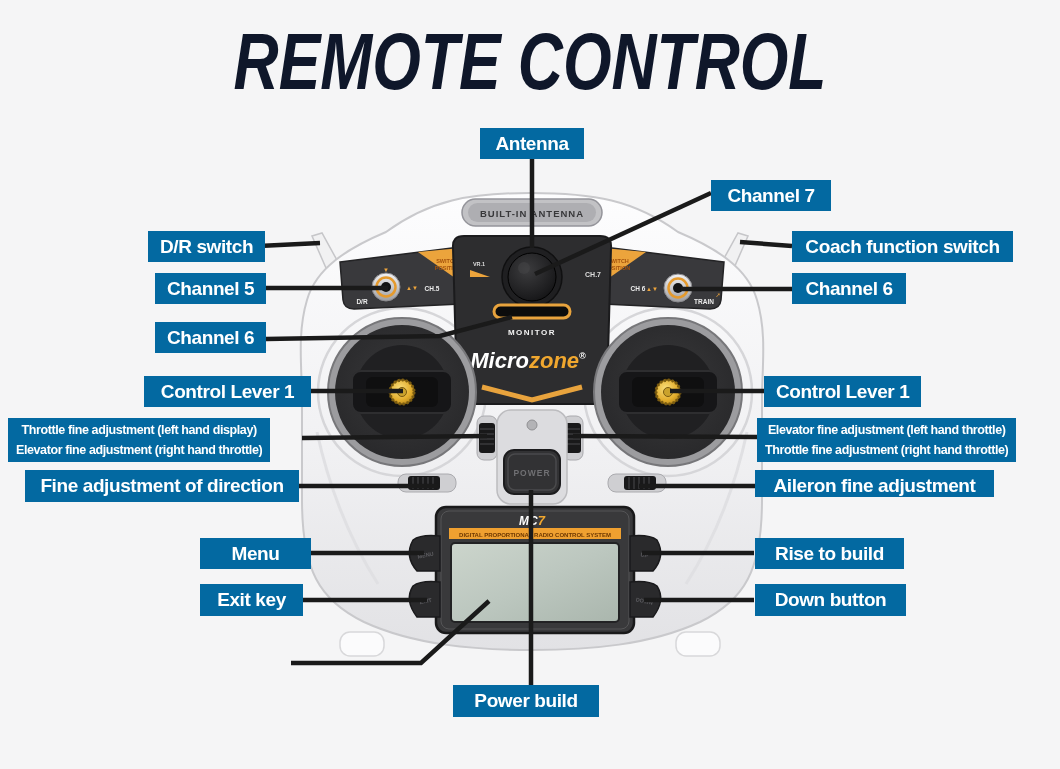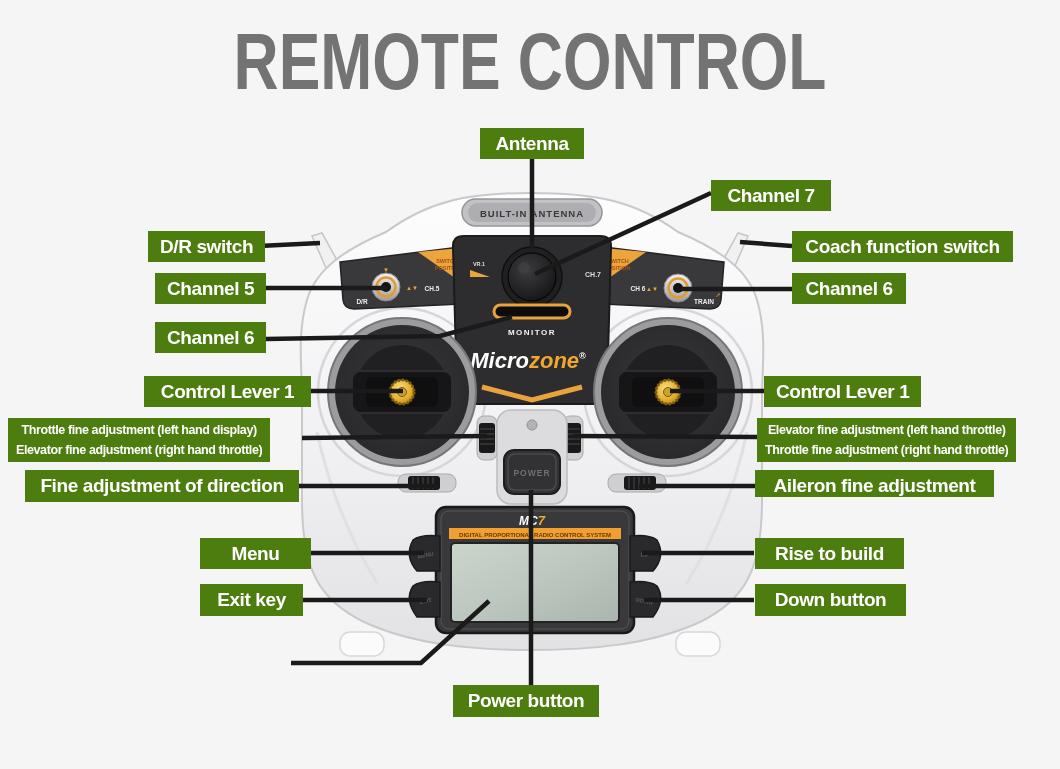--- a/index.html
+++ b/index.html
@@ -1,21 +1,21 @@
 <!DOCTYPE html>
 <html><head>
 <meta charset="utf-8">
 <style>
   html,body{margin:0;padding:0;background:#f5f5f6;}
   body{width:1060px;height:769px;overflow:hidden;font-family:"Liberation Sans",sans-serif;}
   .canvas{position:relative;width:1060px;height:769px;background:#f5f5f6;}
-  .title{position:absolute;top:16px;left:0;width:100%;text-align:center;color:#737373;}
+  .title{position:absolute;top:16px;left:0;width:100%;text-align:center;color:#0f172a;font-style:italic;}
   .title span{display:inline-block;font-size:80px;font-weight:800;letter-spacing:0px;transform:scaleX(0.78);transform-origin:50% 50%;white-space:nowrap;}
   svg.device{position:absolute;left:0;top:0;}
-  .label{position:absolute;background:#4d7c0f;color:#ffffff;font-weight:700;font-size:19px;line-height:31px;height:31px;padding:0 12px;letter-spacing:-0.4px;white-space:nowrap;box-sizing:border-box;text-align:center;z-index:5;}
+  .label{position:absolute;background:#0369a1;color:#ffffff;font-weight:700;font-size:19px;line-height:31px;height:31px;padding:0 12px;letter-spacing:-0.4px;white-space:nowrap;box-sizing:border-box;text-align:center;z-index:5;}
   .label.small{font-size:12.5px;line-height:20px;height:44px;padding:2px 8px;letter-spacing:-0.4px;text-align:center;}
   .label.small div{height:20px;}
   .lbl-antenna{left:480px;top:128px;min-width:104px;}
   .lbl-ch7{left:711px;top:180px;min-width:120px;}
   .lbl-dr{left:148px;top:231px;min-width:111px;}
   .lbl-coach{left:792px;top:231px;min-width:221px;}
   .lbl-ch5{left:155px;top:273px;min-width:111px;}
   .lbl-ch6r{left:792px;top:273px;min-width:114px;}
   .lbl-ch6l{left:155px;top:322px;min-width:111px;}
   .lbl-cl-left{left:144px;top:376px;min-width:167px;}
@@ -264,15 +264,15 @@
   <div class="label small lbl-trim-right">
     <div>Elevator fine adjustment (left hand throttle)</div>
     <div>Throttle fine adjustment (right hand throttle)</div>
   </div>
   <div class="label lbl-dir">Fine adjustment of direction</div>
   <div class="label lbl-aileron">Aileron fine adjustment</div>
   <div class="label lbl-menu">Menu</div>
   <div class="label lbl-rise">Rise to build</div>
   <div class="label lbl-exit">Exit key</div>
   <div class="label lbl-down">Down button</div>
-  <div class="label lbl-power">Power button</div>
+  <div class="label lbl-power">Power build</div>
 
 </div>
 
 </body></html>

